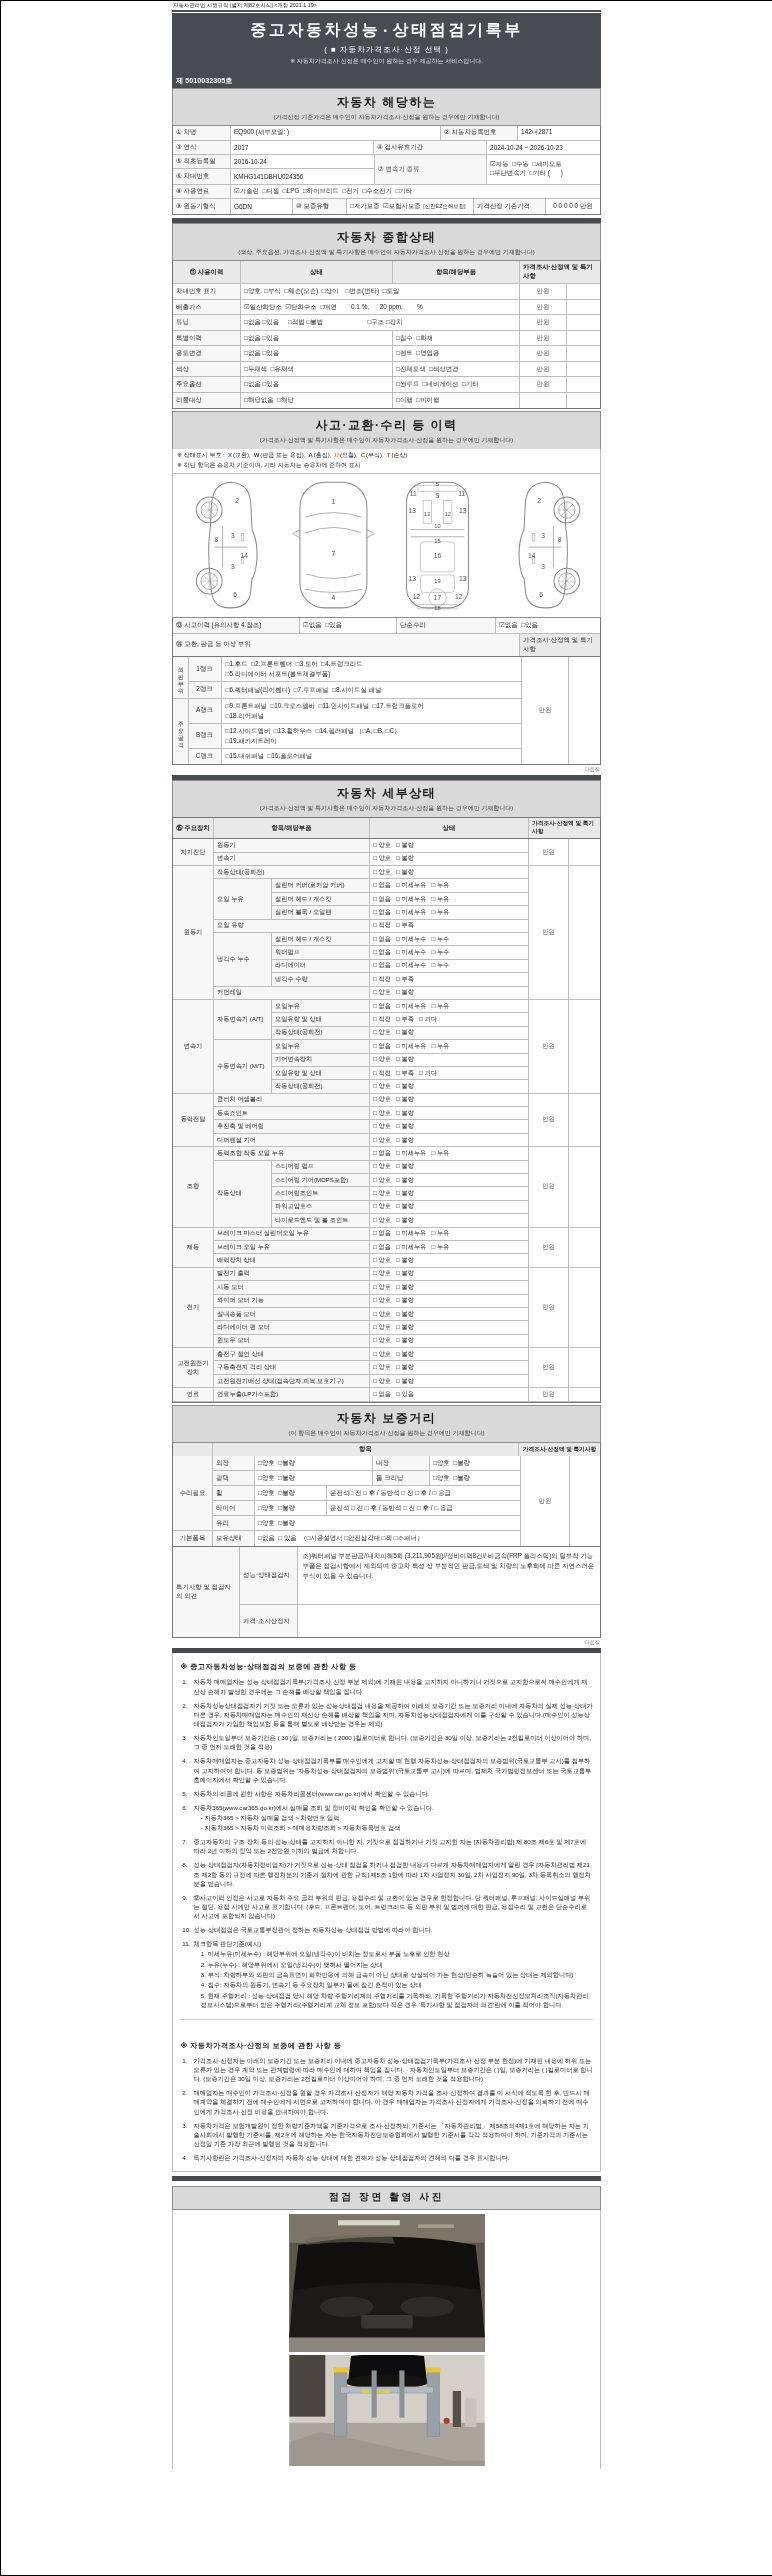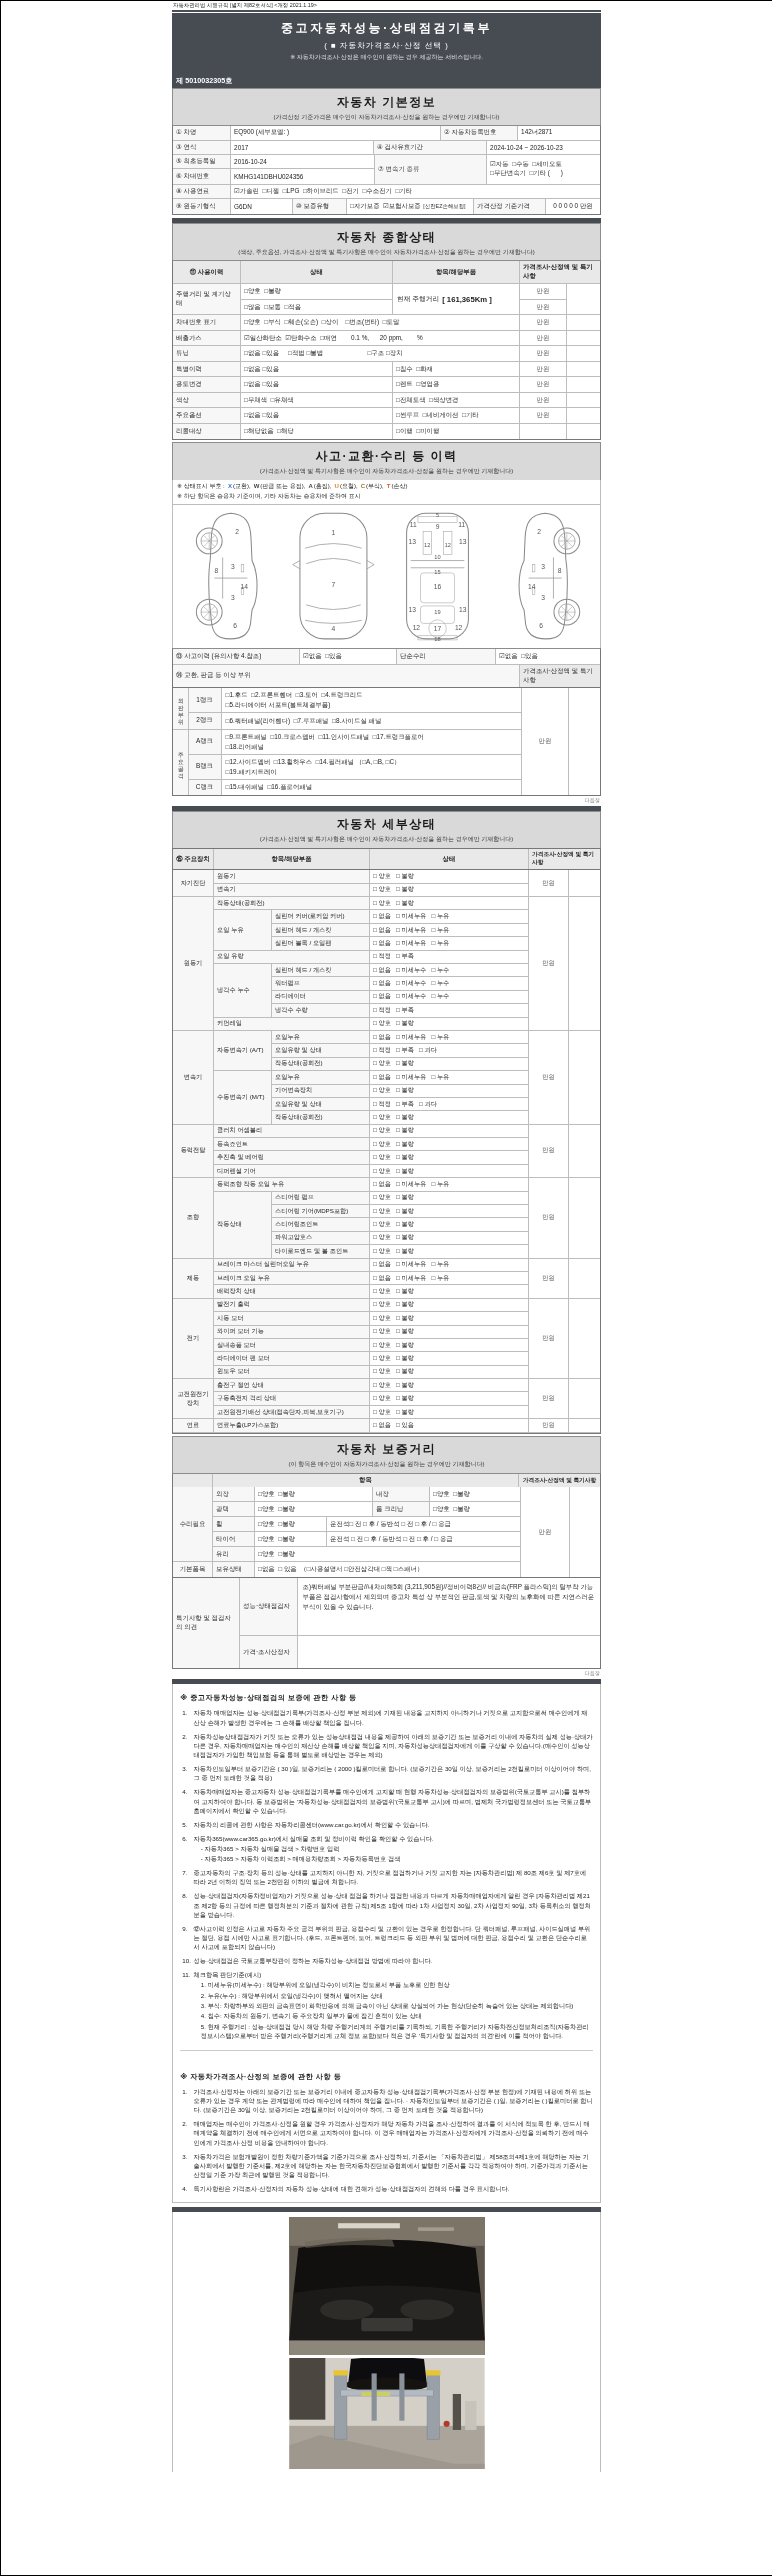--- a/index.html
+++ b/index.html
@@ -6,21 +6,21 @@
   html,body { background:#fff; }
   body { width:773px; font-family:"Liberation Sans","DejaVu Sans",sans-serif; color:#1c1c1c; }
   .canvas { width:773px; height:2576px; border:0.5px solid #000; overflow:hidden; background:#fff; }
   .doc { width:429px; margin:0 auto; }
   .pre { white-space:pre-wrap; }
 
   .reg-line { font-size:5.4px; color:#222; padding:1px 0 1px 1px; }
   .top-rule { height:1.5px; background:#4a4e55; margin-bottom:1.5px; }
 
   .title-band { background:#474b52; color:#fff; height:75px; padding:7.2px 5.2px 3.1px; text-align:center; position:relative; }
-  .title-band .t-main { font-size:12px; font-weight:bold; letter-spacing:2.6px; }
+  .title-band .t-main { font-size:16px; font-weight:bold; letter-spacing:2.6px;font-family:Liberation Mono, monospace; }
   .title-band .t-sub { font-size:7.7px; margin-top:3.6px; letter-spacing:1px; }
   .title-band .t-note { font-size:6px; margin-top:2.6px; color:#e6e6e6; }
   .title-band .t-docno { position:absolute; left:4.1px; bottom:2.1px; font-size:7.2px; font-weight:bold; }
 
   .sec-head { background:#d9d9d9; border:0.5px solid #8d8d8d; border-bottom:none; text-align:center; padding:4.6px 2.1px 3.6px; }
   .sec-title { font-size:12px; font-weight:bold; letter-spacing:1.5px; color:#1a1a1a; }
   .sec-sub { font-size:6px; color:#333; margin-top:2.1px; }
 
   .tbl { border:0.5px solid #777; border-top:0.5px solid #8d8d8d; }
   .frow { display:flex; border-bottom:0.5px solid #bdbdbd; background:#fff; }
@@ -158,21 +158,21 @@
     <div class="top-rule"></div>
 
     <div class="title-band">
       <div class="t-main">중고자동차성능·상태점검기록부</div>
       <div class="t-sub">( ■ 자동차가격조사·산정 선택 )</div>
       <div class="t-note">※ 자동차가격조사·산정은 매수인이 원하는 경우 제공하는 서비스입니다.</div>
       <div class="t-docno">제 5010032305호</div>
     </div>
 
     <div class="sec-head">
-      <div class="sec-title">자동차 기본정보</div>
+      <div class="sec-title">자동차 해당하는</div>
       <div class="sec-sub">(가격산정 기준가격은 매수인이 자동차가격조사·산정을 원하는 경우에만 기재합니다)</div>
     </div>
     <div class="tbl">
       <div class="frow r28">
         <div class="cell lab b-lab1">① 차명</div>
         <div class="cell b-val1">EQ900 (세부모델: )</div>
         <div class="cell lab b-lab2">② 자동차등록번호</div>
         <div class="cell b-val2">142너2871</div>
       </div>
       <div class="frow r28">
@@ -222,36 +222,20 @@
     <div class="sec-head">
       <div class="sec-title">자동차 종합상태</div>
       <div class="sec-sub">(색상, 주요옵션, 가격조사·산정액 및 특기사항은 매수인이 자동차가격조사·산정을 원하는 경우에만 기재합니다)</div>
     </div>
     <div class="tbl">
       <div class="frow r26">
         <div class="cell hd s-lab">⑪ 사용이력</div>
         <div class="cell hd s-state">상태</div>
         <div class="cell hd s-item">항목/해당부품</div>
         <div class="cell hd" style="flex:1">가격조사·산정액 및 특기사항</div>
-      </div>
-      <div class="mile">
-        <div class="cell lab s-lab" style="min-height:30px">주행거리 및 계기상태</div>
-        <div class="mile-states">
-          <div class="pre">□양호  □불량</div>
-          <div class="pre">□많음  □보통  □적음</div>
-        </div>
-        <div class="mile-item">
-          <span>현재 주행거리</span>
-          <b>[ 161,365Km ]</b>
-        </div>
-        <div class="mile-prices">
-          <div>만원</div>
-          <div>만원</div>
-        </div>
-        <div class="cell s-extra"></div>
       </div>
       <div id="summary-rows">
           <div class="frow r30">
             <div class="cell lab s-lab">차대번호 표기</div>
             <div class="cell pre s-wide">□양호  □부식  □훼손(오손)  □상이    □변조(변타)  □도말</div>
             <div class="cell mwon s-price">만원</div>
             <div class="cell s-extra"></div>
           </div>
           <div class="frow r30">
             <div class="cell lab s-lab">배출가스</div>
@@ -765,20 +749,21 @@
             <div class="ntext">
               <div>특기사항란은 가격조사·산정자의 자동차 성능·상태에 대한 견해가 성능·상태점검자의 견해와 다를 경우 표시합니다.</div>
             </div>
           </div>
         </div>
 
     </div>
 
     <div class="bar" style="margin-top:4.1px"></div>
 
+    <div class="photo-head">점검 장면 촬영 사진</div>
     <div class="photo-zone">
       <svg class="photo" width="196" height="138" viewBox="0 0 380 268">
         <rect width="380" height="268" fill="#5c554b"></rect>
         <rect y="0" width="380" height="56" fill="#7b7467"></rect>
         <rect x="95" y="12" width="120" height="10" fill="#d9d5c9"></rect>
         <rect x="250" y="20" width="70" height="7" fill="#a49c8d"></rect>
         <path d="M18,60 Q190,28 362,60 L372,150 Q190,120 8,150 Z" fill="#11100f"></path>
         <path d="M8,148 Q190,118 372,148 L380,240 L0,240 Z" fill="#1b1a18"></path>
         <ellipse cx="112" cy="180" rx="52" ry="20" fill="#2e2c29"></ellipse>
         <ellipse cx="268" cy="180" rx="52" ry="20" fill="#2e2c29"></ellipse>

